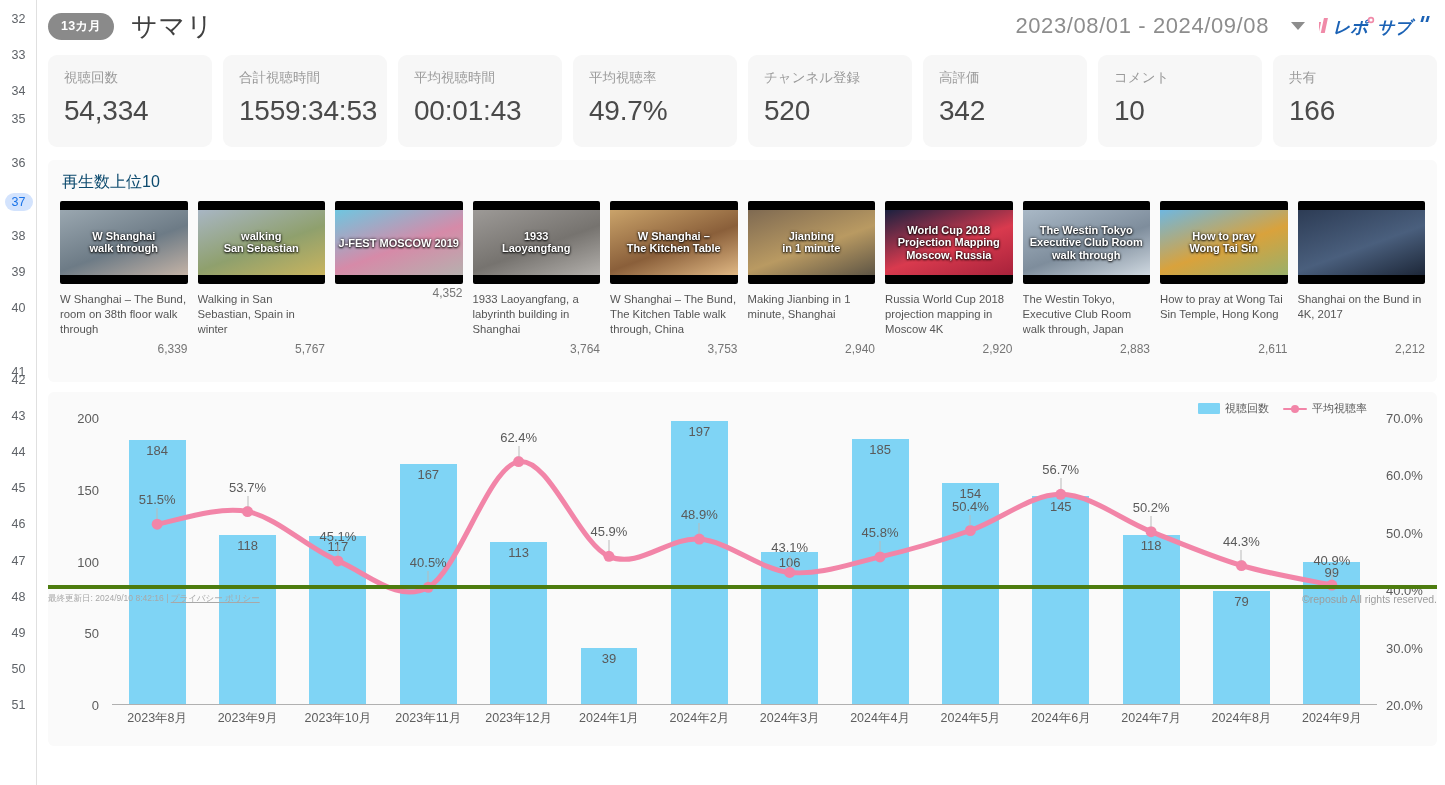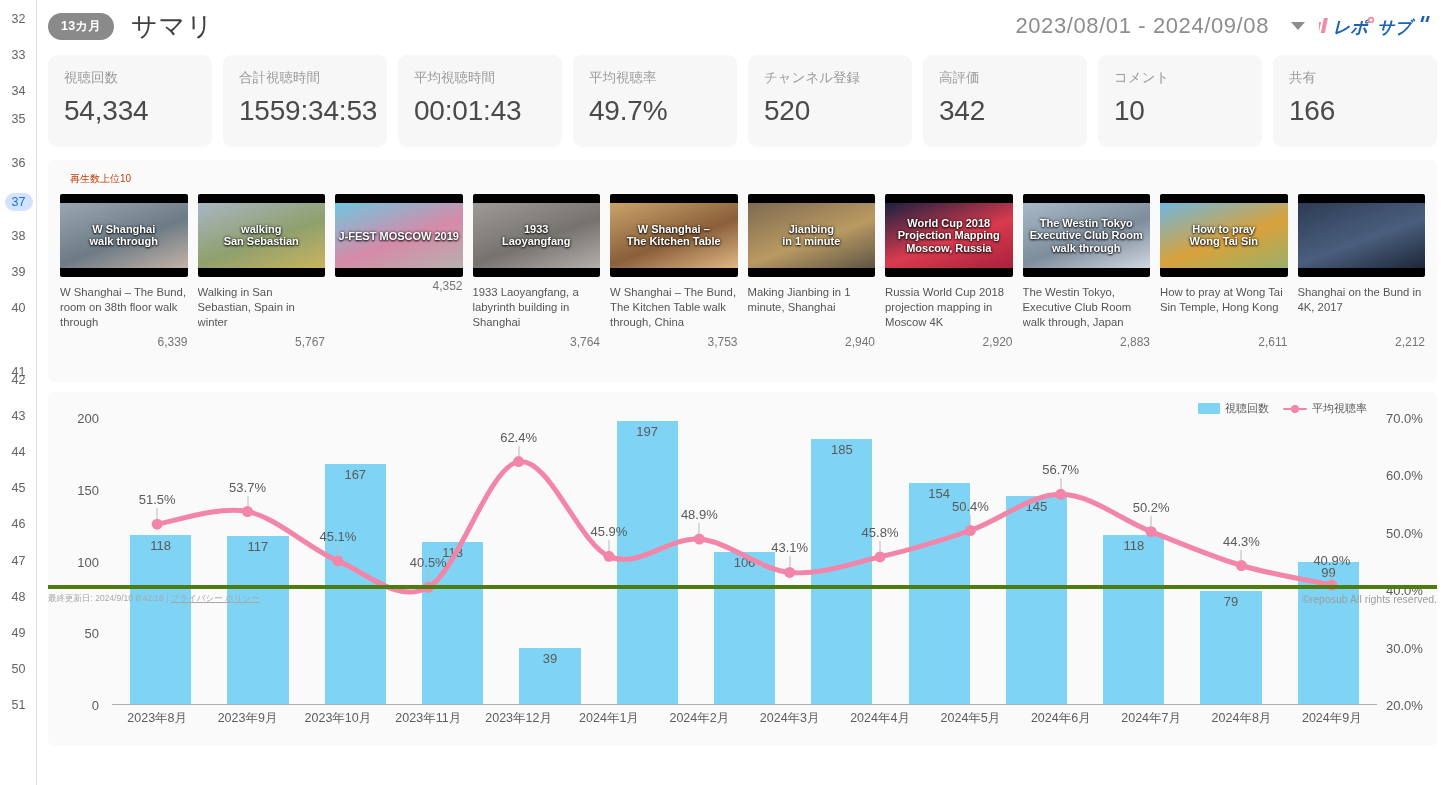--- a/index.html
+++ b/index.html
@@ -83,21 +83,21 @@
     font-weight: 300; white-space: nowrap; letter-spacing: -.2px;
   }
 
   
   .videos-panel {
     position: absolute; left: 11px; top: 160px; right: 8px;
     background: #fafafa; border-radius: 6px;
     padding: 10px 12px 8px 12px;
     height: 222px;
   }
-  .videos-title { font-size: 10px; color: #c2410c; margin: 2px 0 8px 10px; }
+  .videos-title { font-size: 16px; color: #0c4a6e; margin: 2px 0 8px 2px; }
   .videos-grid { display: flex; gap: 10px; }
   .vcard { flex: 1 1 0; min-width: 0; }
   .thumb {
     width: 100%; height: 83px; border-radius: 2px;
     position: relative; overflow: hidden;
     background: #000;
   }
   .thumb .inner {
     position: absolute; left: 0; right: 0; top: 9px; bottom: 9px;
     overflow: hidden;
@@ -409,20 +409,25 @@
           <div class="ytick" style="top: 287px;">20.0%</div>
           <div class="ytick" style="top: 229.6px;">30.0%</div>
           <div class="ytick" style="top: 172.2px;">40.0%</div>
           <div class="ytick" style="top: 114.8px;">50.0%</div>
           <div class="ytick" style="top: 57.4px;">60.0%</div>
           <div class="ytick" style="top: 0px;">70.0%</div>
         </div>
 
       <div class="plot">
         <div class="bars">
+            <div class="bar-slot">
+              <div class="bar" style="height: 264.04px; background: rgb(127, 212, 245);">
+                <div class="bar-lbl">184</div>
+              </div>
+            </div>
             <div class="bar-slot">
               <div class="bar" style="height: 169.33px; background: rgb(127, 212, 245);">
                 <div class="bar-lbl">118</div>
               </div>
             </div>
             <div class="bar-slot">
               <div class="bar" style="height: 167.895px; background: rgb(127, 212, 245);">
                 <div class="bar-lbl">117</div>
               </div>
             </div>

